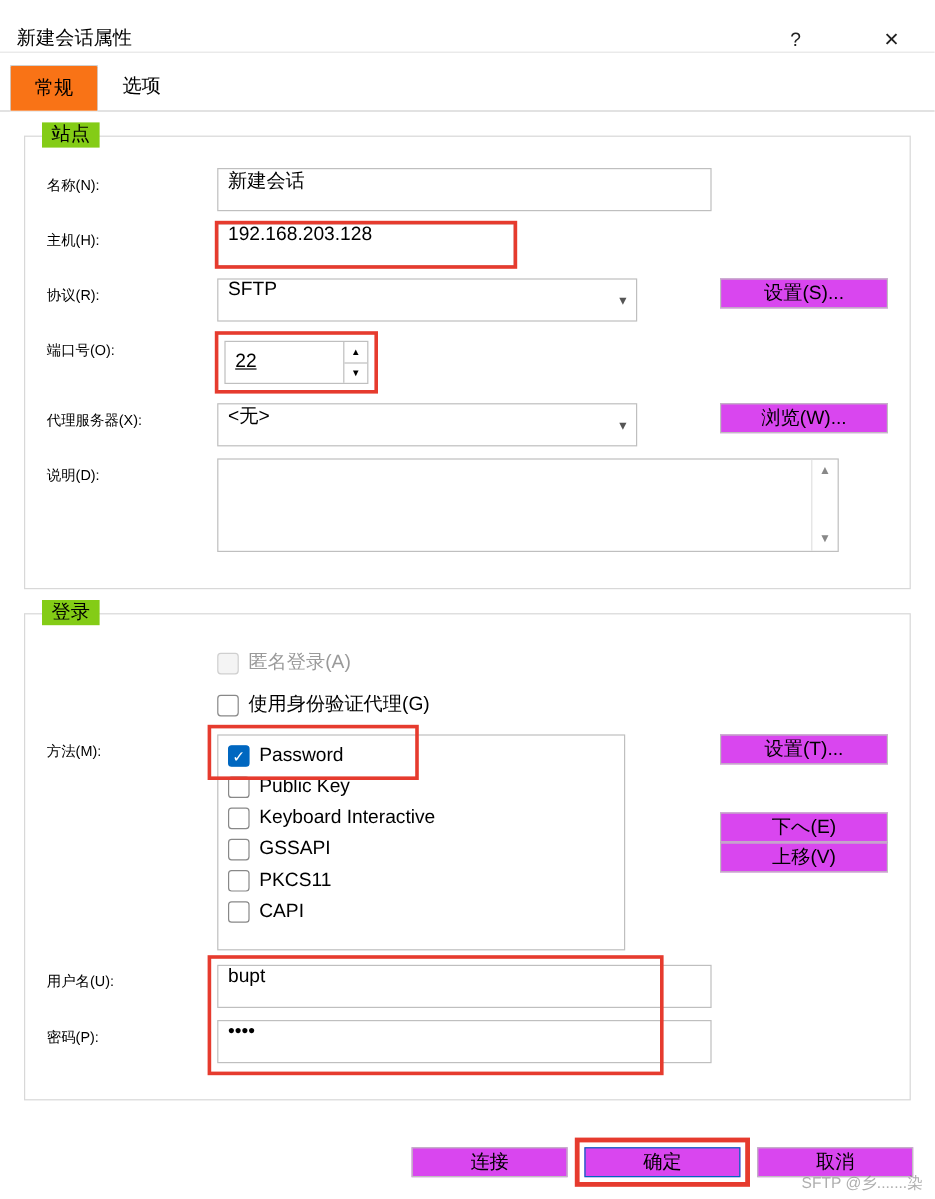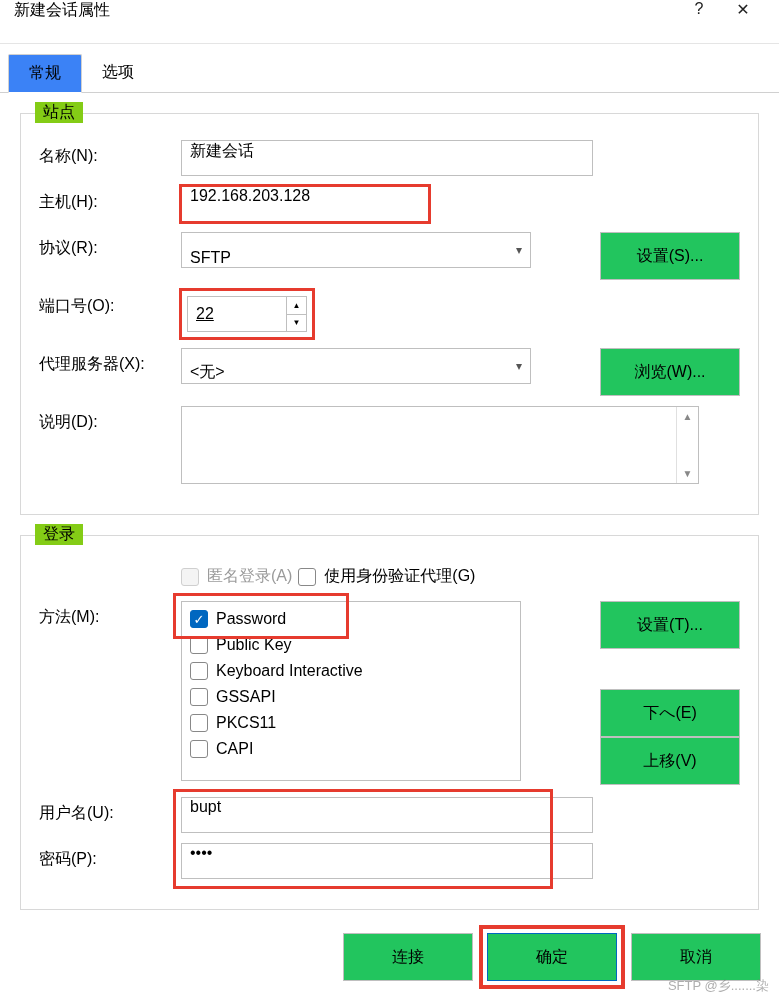--- a/index.html
+++ b/index.html
@@ -1,36 +1,36 @@
 <!DOCTYPE html>
 <html><head>
 <meta charset="utf-8">
 <style>
 * { box-sizing: border-box; font-family: "Microsoft YaHei", "Segoe UI", sans-serif; }
 body { margin: 0; background: #fff; width: 779px; height: 999px; position: relative; overflow: hidden; }
-.titlebar { height: 44px; display: flex; align-items: flex-start; padding: 0 14px; font-size: 16px; border-bottom: 1px solid #e5e5e5; }
+.titlebar { height: 44px; display: flex; align-items: flex-end; padding: 0 14px; font-size: 16px; border-bottom: 1px solid #e5e5e5; gap: 36px; }
 .titlebar .title { flex: 1; }
 .titlebar .ctl { width: 44px; text-align: center; font-size: 16px; color: #222; cursor: pointer; }
 .tabs { display: flex; padding: 10px 8px 0 8px; border-bottom: 1px solid #d0d0d0; }
 .tab { padding: 8px 20px; font-size: 16px; cursor: pointer; position: relative; }
-.tab.active { border: 1px solid #d0d0d0; border-bottom: 1px solid #fff; background: #3b82f6; margin-bottom: -1px; border-radius: 2px 2px 0 0; }
+.tab.active { border: 1px solid #d0d0d0; border-bottom: 1px solid #fff; background: #f97316; margin-bottom: -1px; border-radius: 2px 2px 0 0; }
 .fieldset { margin: 20px 20px 10px 20px; border: 1px solid #d8d8d8; padding: 16px 18px 20px 18px; position: relative; }
 .legend { position: absolute; top: -12px; left: 14px; background: #84cc16; padding: 0 8px; font-size: 16px; }
 .row { display: flex; align-items: flex-start; margin: 10px 0; gap: 12px; }
-.lbl { width: 130px; font-size: 16px; padding-top: 6px; }
+.lbl { width: 130px; font-size: 12px; padding-top: 6px; }
 .input, .select, .spinner { height: 36px; border: 1px solid #bfbfbf; background: #fff; font-size: 16px; padding: 0 8px; }
 .input { width: 412px; }
 .host { width: 248px; }
-.select { width: 350px; position: relative; display: flex; align-items: flex-end; }
+.select { width: 350px; position: relative; display: flex; align-items: flex-start; }
 .select .arrow { position: absolute; right: 8px; top: 50%; transform: translateY(-50%); font-size: 12px; color: #555; pointer-events: none; }
 .spinner { width: 120px; position: relative; display: flex; align-items: center; padding-right: 24px; text-decoration: underline; }
 .spinner .spin-btns { position: absolute; right: 0; top: 0; bottom: 0; width: 20px; display: flex; flex-direction: column; border-left: 1px solid #bfbfbf; }
 .spinner .sb { flex: 1; display: flex; align-items: center; justify-content: center; font-size: 8px; border-bottom: 1px solid #bfbfbf; cursor: pointer; }
 .spinner .sb:last-child { border-bottom: none; }
-.btn { height: 48px; border: 1px solid #bfbfbf; background: #22c55e; font-size: 16px; padding: 0 22px; cursor: pointer; min-width: 140px; display: flex; align-items: center; justify-content: center; }
+.btn { height: 25px; border: 1px solid #bfbfbf; background: #d946ef; font-size: 16px; padding: 0 22px; cursor: pointer; min-width: 140px; display: flex; align-items: center; justify-content: center; }
 .textarea { border: 1px solid #bfbfbf; width: 518px; height: 78px; position: relative; }
 .textarea .scroll { position: absolute; right: 0; top: 0; bottom: 0; width: 22px; border-left: 1px solid #e0e0e0; display: flex; flex-direction: column; justify-content: space-between; align-items: center; padding: 4px 0; }
 .textarea .scroll span { font-size: 10px; color: #888; cursor: pointer; }
 .cb-row { display: flex; align-items: center; gap: 8px; margin: 4px 0; font-size: 16px; }
 .cb { width: 18px; height: 18px; border: 1px solid #888; border-radius: 3px; display: inline-flex; align-items: center; justify-content: center; cursor: pointer; flex-shrink: 0; }
 .cb.disabled { border-color: #cfcfcf; background: #f4f4f4; }
 .cb.checked { background: #0067c0; border-color: #0067c0; }
 .cb.checked::after { content: "✓"; color: #fff; font-size: 13px; line-height: 1; }
 .methodlist { width: 340px; border: 1px solid #bfbfbf; height: 180px; overflow: hidden; padding: 2px; }
 .methodlist .cb-row { padding: 2px 6px; }
@@ -114,21 +114,21 @@
         <span>▲</span>
         <span>▼</span>
       </div>
     </div>
   </div>
 </div>
 
 <div class="fieldset" style="">
   <div class="legend">登录</div>
 
-  <div class="row" style="margin-left:142px; flex-direction:row; gap:6px;">
+  <div class="row" style="margin-left:142px; flex-direction:column; gap:6px;">
     <div class="cb-row disabled-text">
       <span class="cb disabled"></span>
       <span>匿名登录(A)</span>
     </div>
     <div class="cb-row">
       <span class="cb"></span>
       <span>使用身份验证代理(G)</span>
     </div>
   </div>
 

